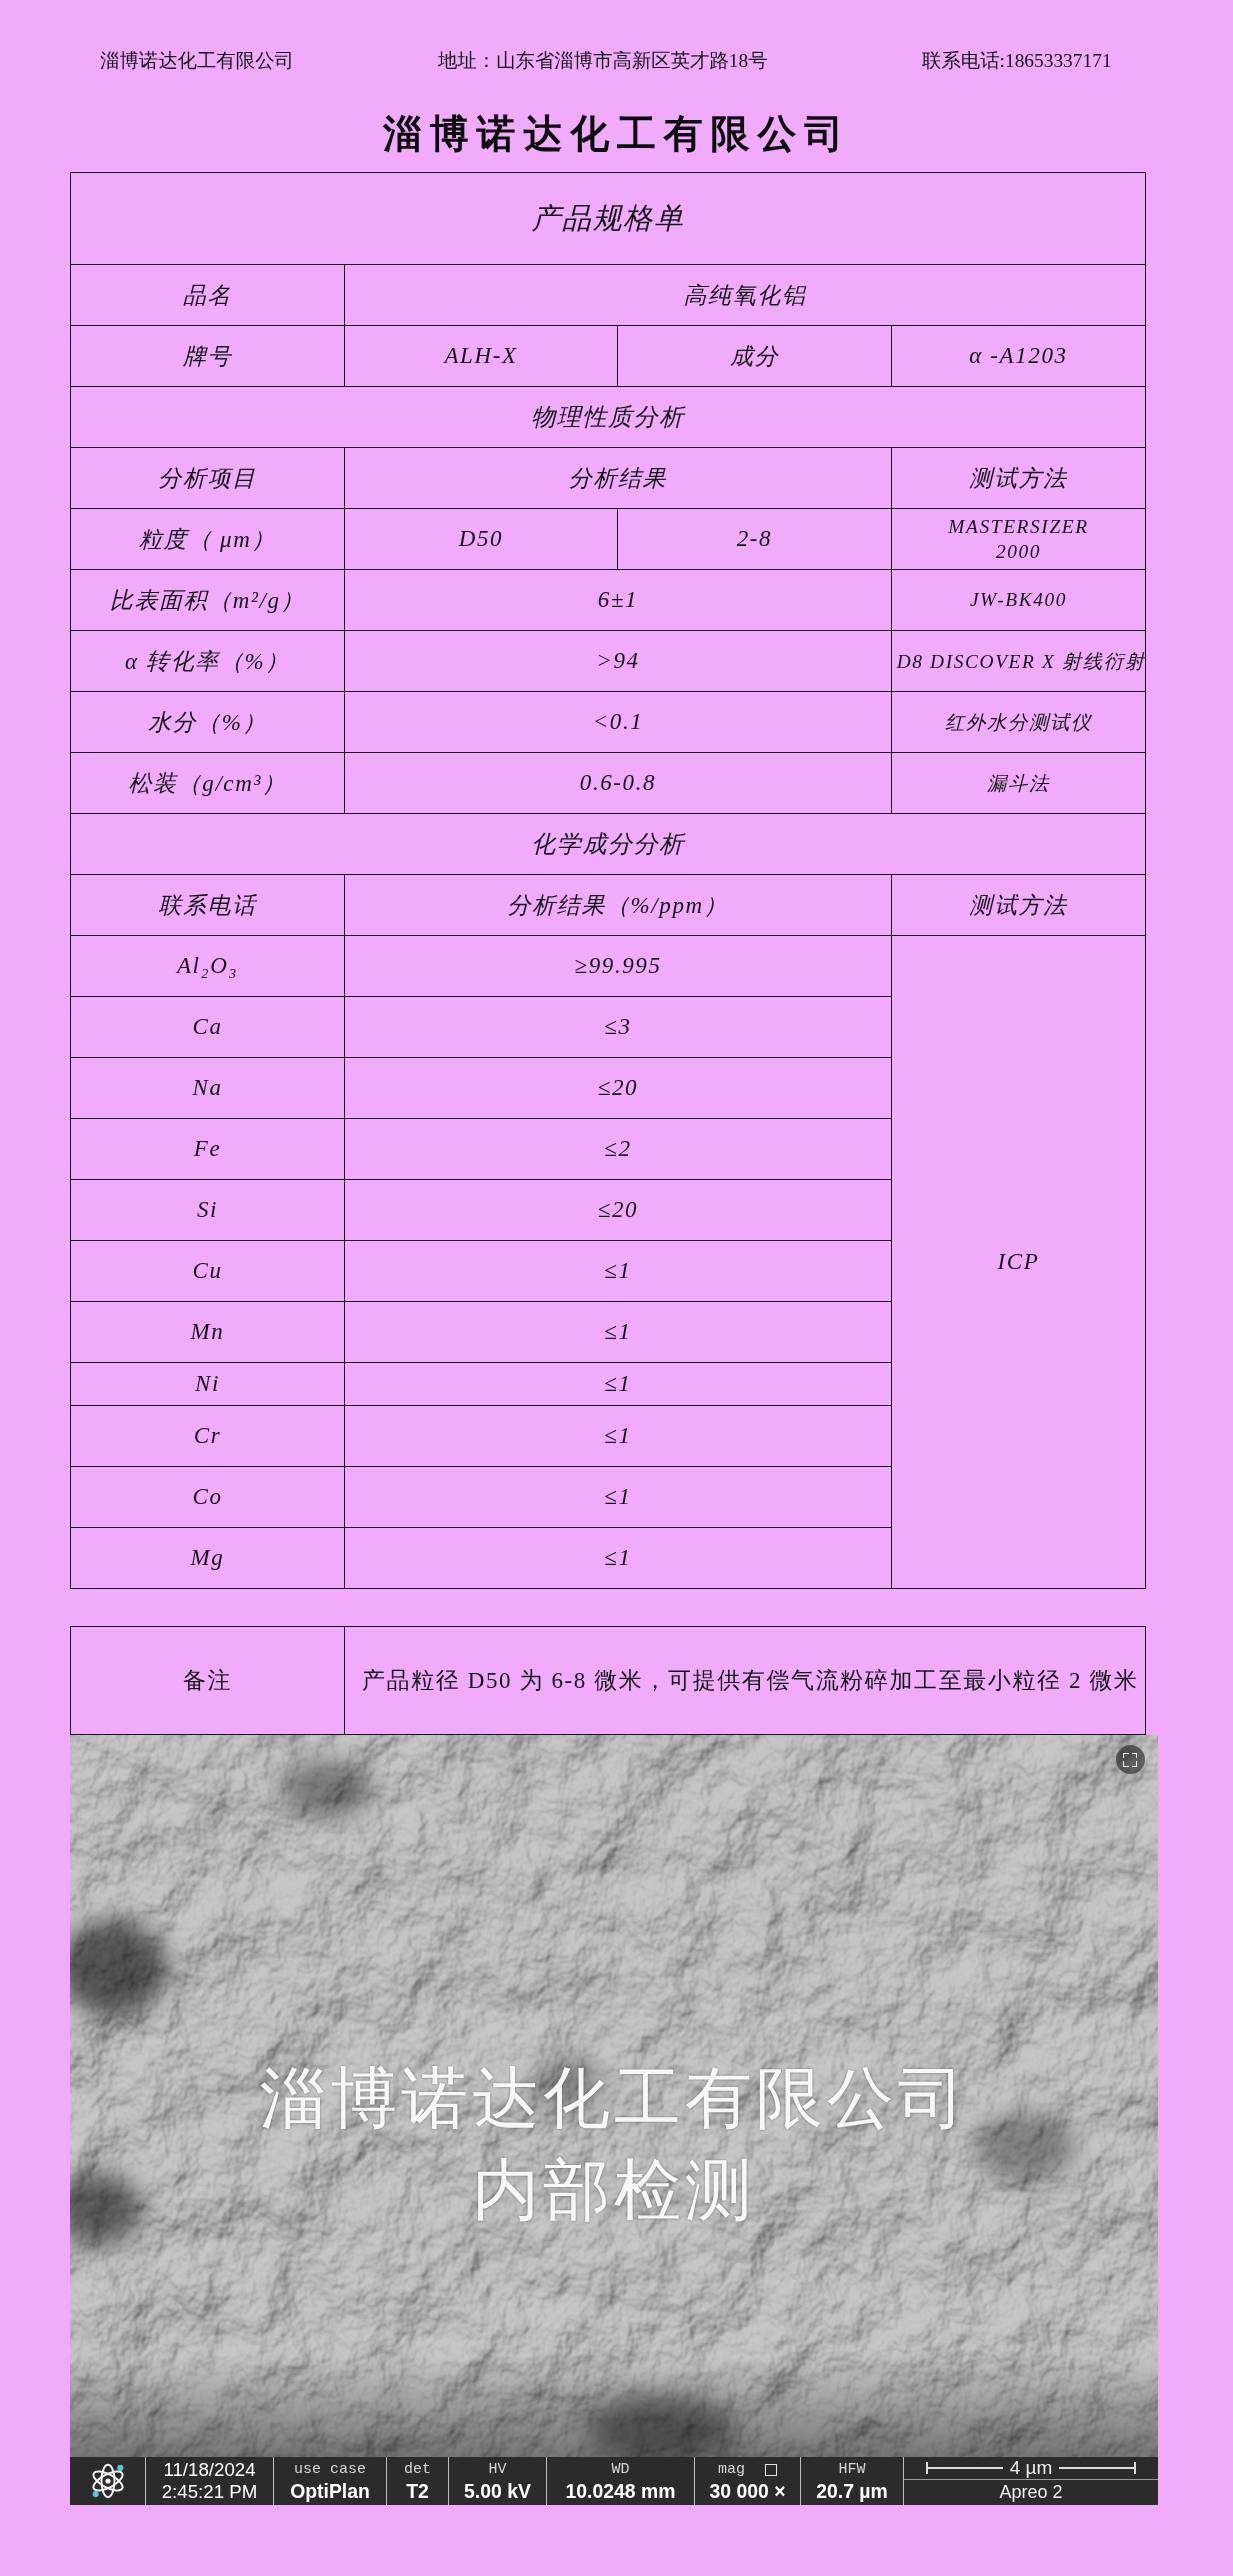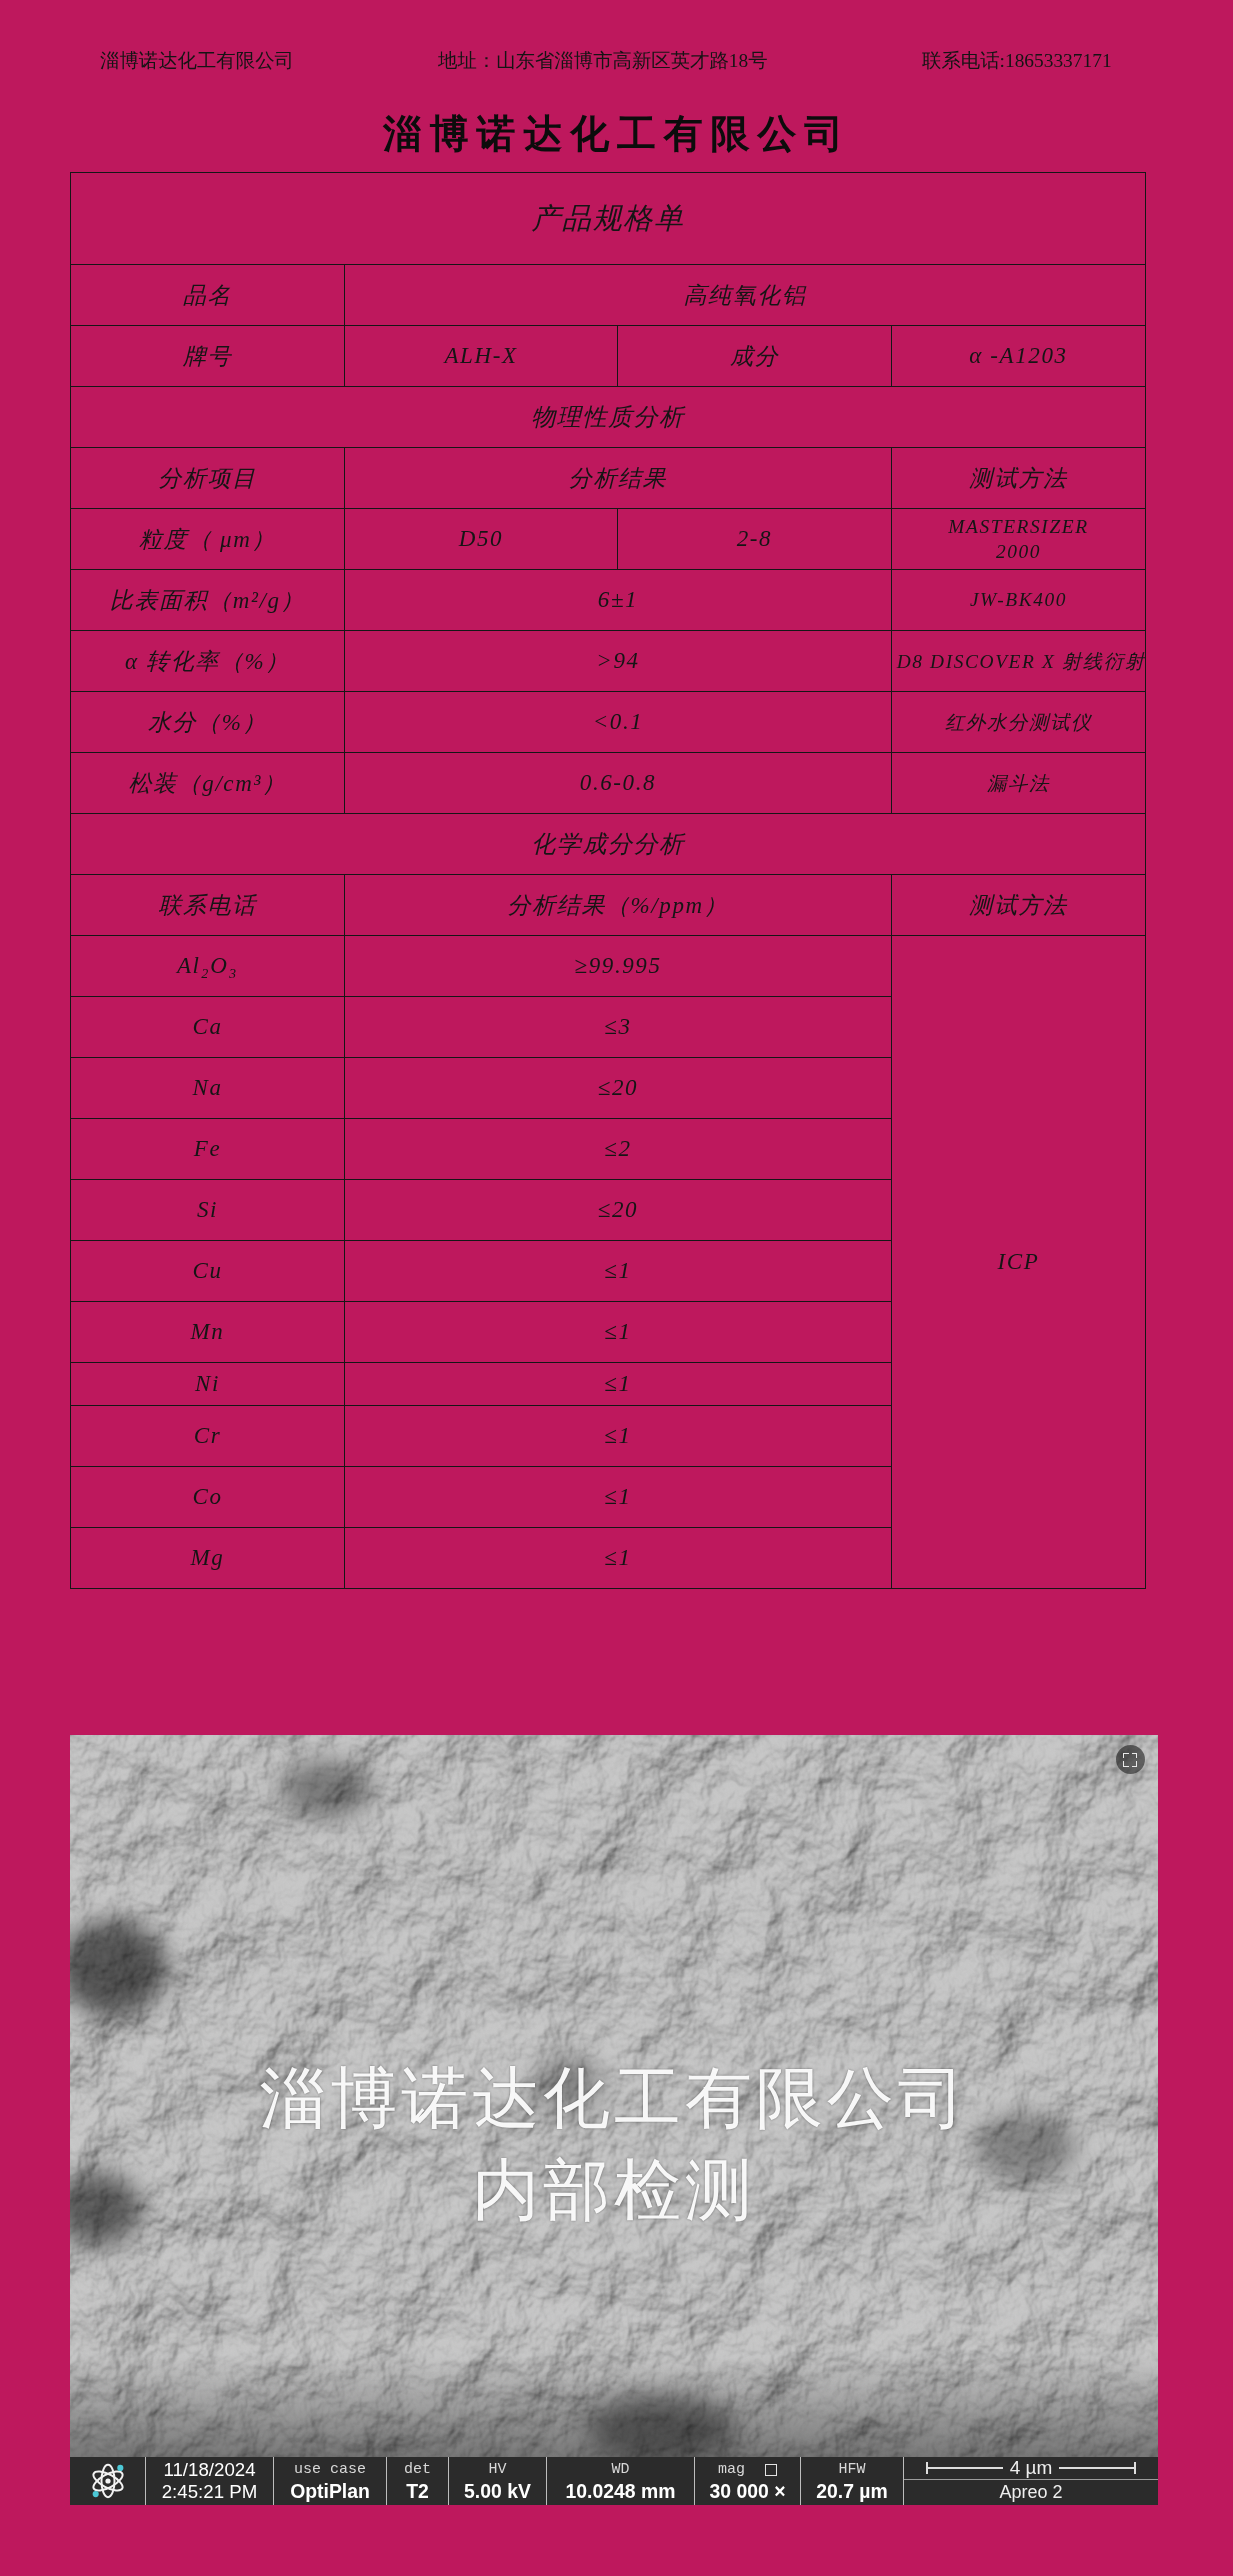--- a/index.html
+++ b/index.html
@@ -1,16 +1,16 @@
 <!DOCTYPE html>
 <html style="font-size:12.4px"><head>
 <meta charset="utf-8">
 <style>
   html,body{margin:0;padding:0;background:#ffffff;}
-  .page{position:relative;width:1234px;height:2576px;background:#be185d;overflow:hidden;
+  .page{position:relative;width:1234px;height:2576px;background:#f0abfc;overflow:hidden;
         font-family:"Liberation Serif","DejaVu Serif",serif;color:#151515;}
 
   
   .doc-header span{position:absolute;top:47px;font-size:19.4px;white-space:nowrap;color:#141414;}
   .hdr-company{left:100px;}
   .hdr-address{left:438px;}
   .hdr-phone{left:922px;}
 
   
   .doc-title{position:absolute;top:107px;left:0;width:100%;text-align:center;
@@ -196,20 +196,32 @@
       <td>Co</td>
       <td colspan="2">≤1</td>
     </tr>
     <tr style="height:61px">
       <td>Mg</td>
       <td colspan="2">≤1</td>
     </tr>
   </tbody>
     </table>
 
+  <table class="spec remark-table">
+    <colgroup>
+        <col style="width:274px">
+        <col style="width:801px">
+      </colgroup>
+    <tbody>
+        <tr style="height:108px">
+      <td>备注</td>
+      <td class="remark-text-cell">产品粒径 D50 为 6-8 微米，可提供有偿气流粉碎加工至最小粒径 2 微米</td>
+    </tr>
+  </tbody>
+    </table>
 
   <div class="sem">
     <div class="sem-photo">
       <svg viewBox="0 0 1400 929" preserveAspectRatio="none">
         <defs>
           <filter id="semTex" x="-2%" y="-2%" width="104%" height="104%">
             <feTurbulence type="fractalNoise" baseFrequency="0.011 0.0095" numOctaves="5" seed="8" result="n"></feTurbulence>
             <feDiffuseLighting in="n" lighting-color="#c9c9c9" surfaceScale="20" diffuseConstant="1" result="lit">
               <feDistantLight azimuth="235" elevation="58"></feDistantLight>
             </feDiffuseLighting>

